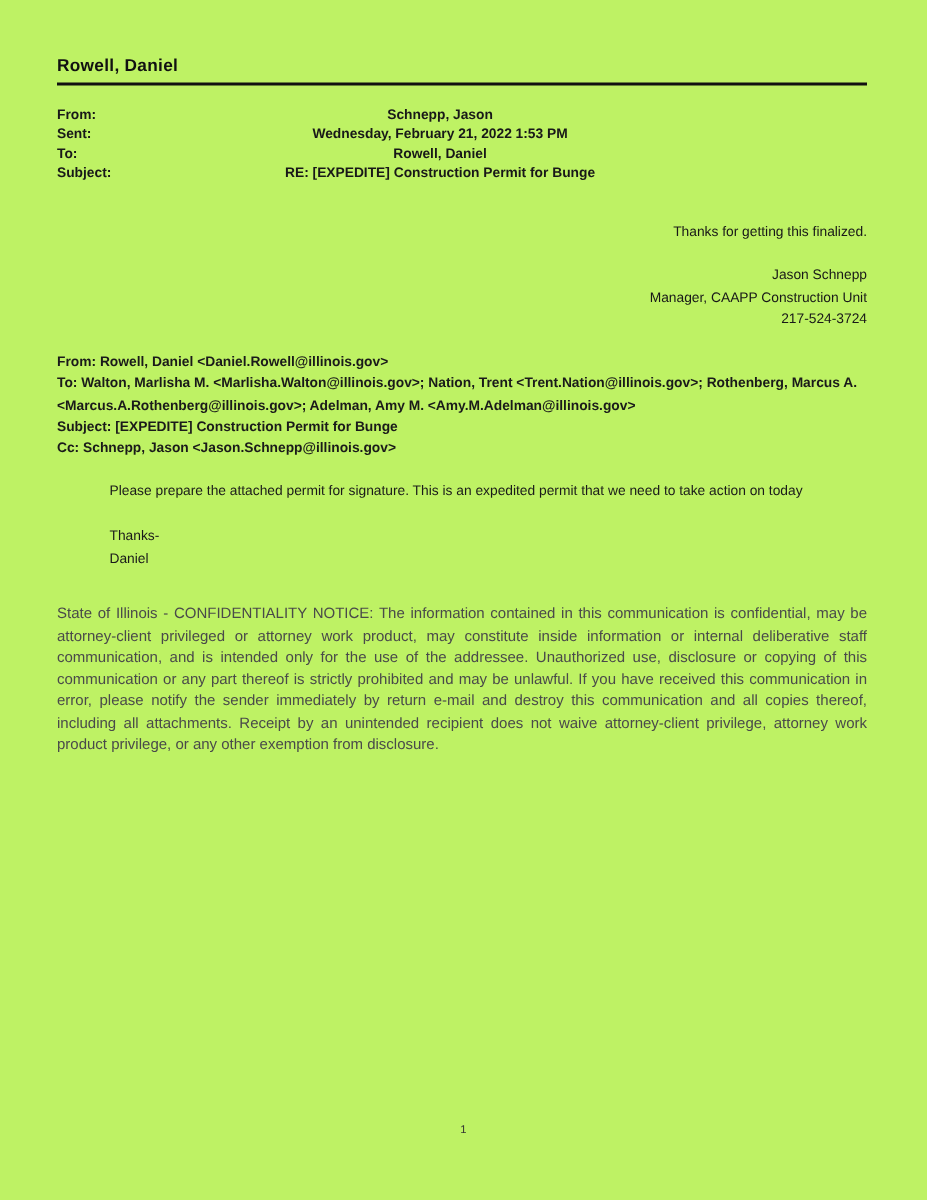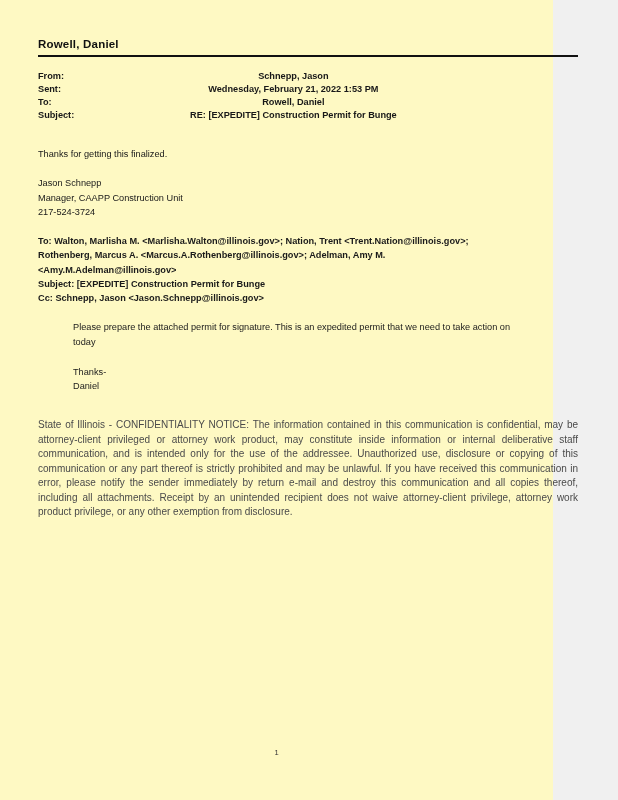--- a/index.html
+++ b/index.html
@@ -8,23 +8,23 @@
     background: #f0f0f0;
   }
   body {
     width: 618px;
     height: 800px;
     overflow: hidden;
     font-family: "Liberation Sans", sans-serif;
   }
   .page {
     position: relative;
-    width: 553px;
+    width: 618px;
     height: 800px;
-    background: #fef9c3;
+    background: #bef264;
     box-sizing: border-box;
   }
   .content {
     position: absolute;
     left: 38px;
     top: 38px;
     right: 40px;
     color: #1a1a1a;
   }
   .doc-title {
@@ -57,20 +57,21 @@
   }
   .hdr-value {
     font-weight: bold;
     white-space: nowrap;
     text-align: center;
   }
   .block {
     font-size: 9.2px;
     line-height: 1.55;
     color: #181818;
+    text-align: right;
   }
   .gap-lg { height: 24px; }
   .gap-md { height: 15px; }
   .sig-line { white-space: nowrap; }
   .quoted {
     font-size: 9.2px;
     line-height: 1.55;
   }
   .quoted .qline { margin: 0; }
   .qlabel { font-weight: bold; }
@@ -135,20 +136,24 @@
     <div class="block">
       <div class="sig-line">Jason Schnepp</div>
       <div class="sig-line">Manager, CAAPP Construction Unit</div>
       <div class="sig-line">217-524-3724</div>
     </div>
 
     <div class="gap-md"></div>
 
     <div class="quoted">
       <div class="qline">
+        <span class="qlabel">From:</span>
+        <span class="qlabel">Rowell, Daniel &lt;Daniel.Rowell@illinois.gov&gt;</span>
+      </div>
+      <div class="qline">
         <span class="qlabel">To:</span>
         <span class="qlabel">Walton, Marlisha M. &lt;Marlisha.Walton@illinois.gov&gt;; Nation, Trent &lt;Trent.Nation@illinois.gov&gt;; Rothenberg, Marcus A. &lt;Marcus.A.Rothenberg@illinois.gov&gt;; Adelman, Amy M. &lt;Amy.M.Adelman@illinois.gov&gt;</span>
       </div>
       <div class="qline">
         <span class="qlabel">Subject:</span>
         <span class="qlabel">[EXPEDITE] Construction Permit for Bunge</span>
       </div>
       <div class="qline">
         <span class="qlabel">Cc:</span>
         <span class="qlabel">Schnepp, Jason &lt;Jason.Schnepp@illinois.gov&gt;</span>

